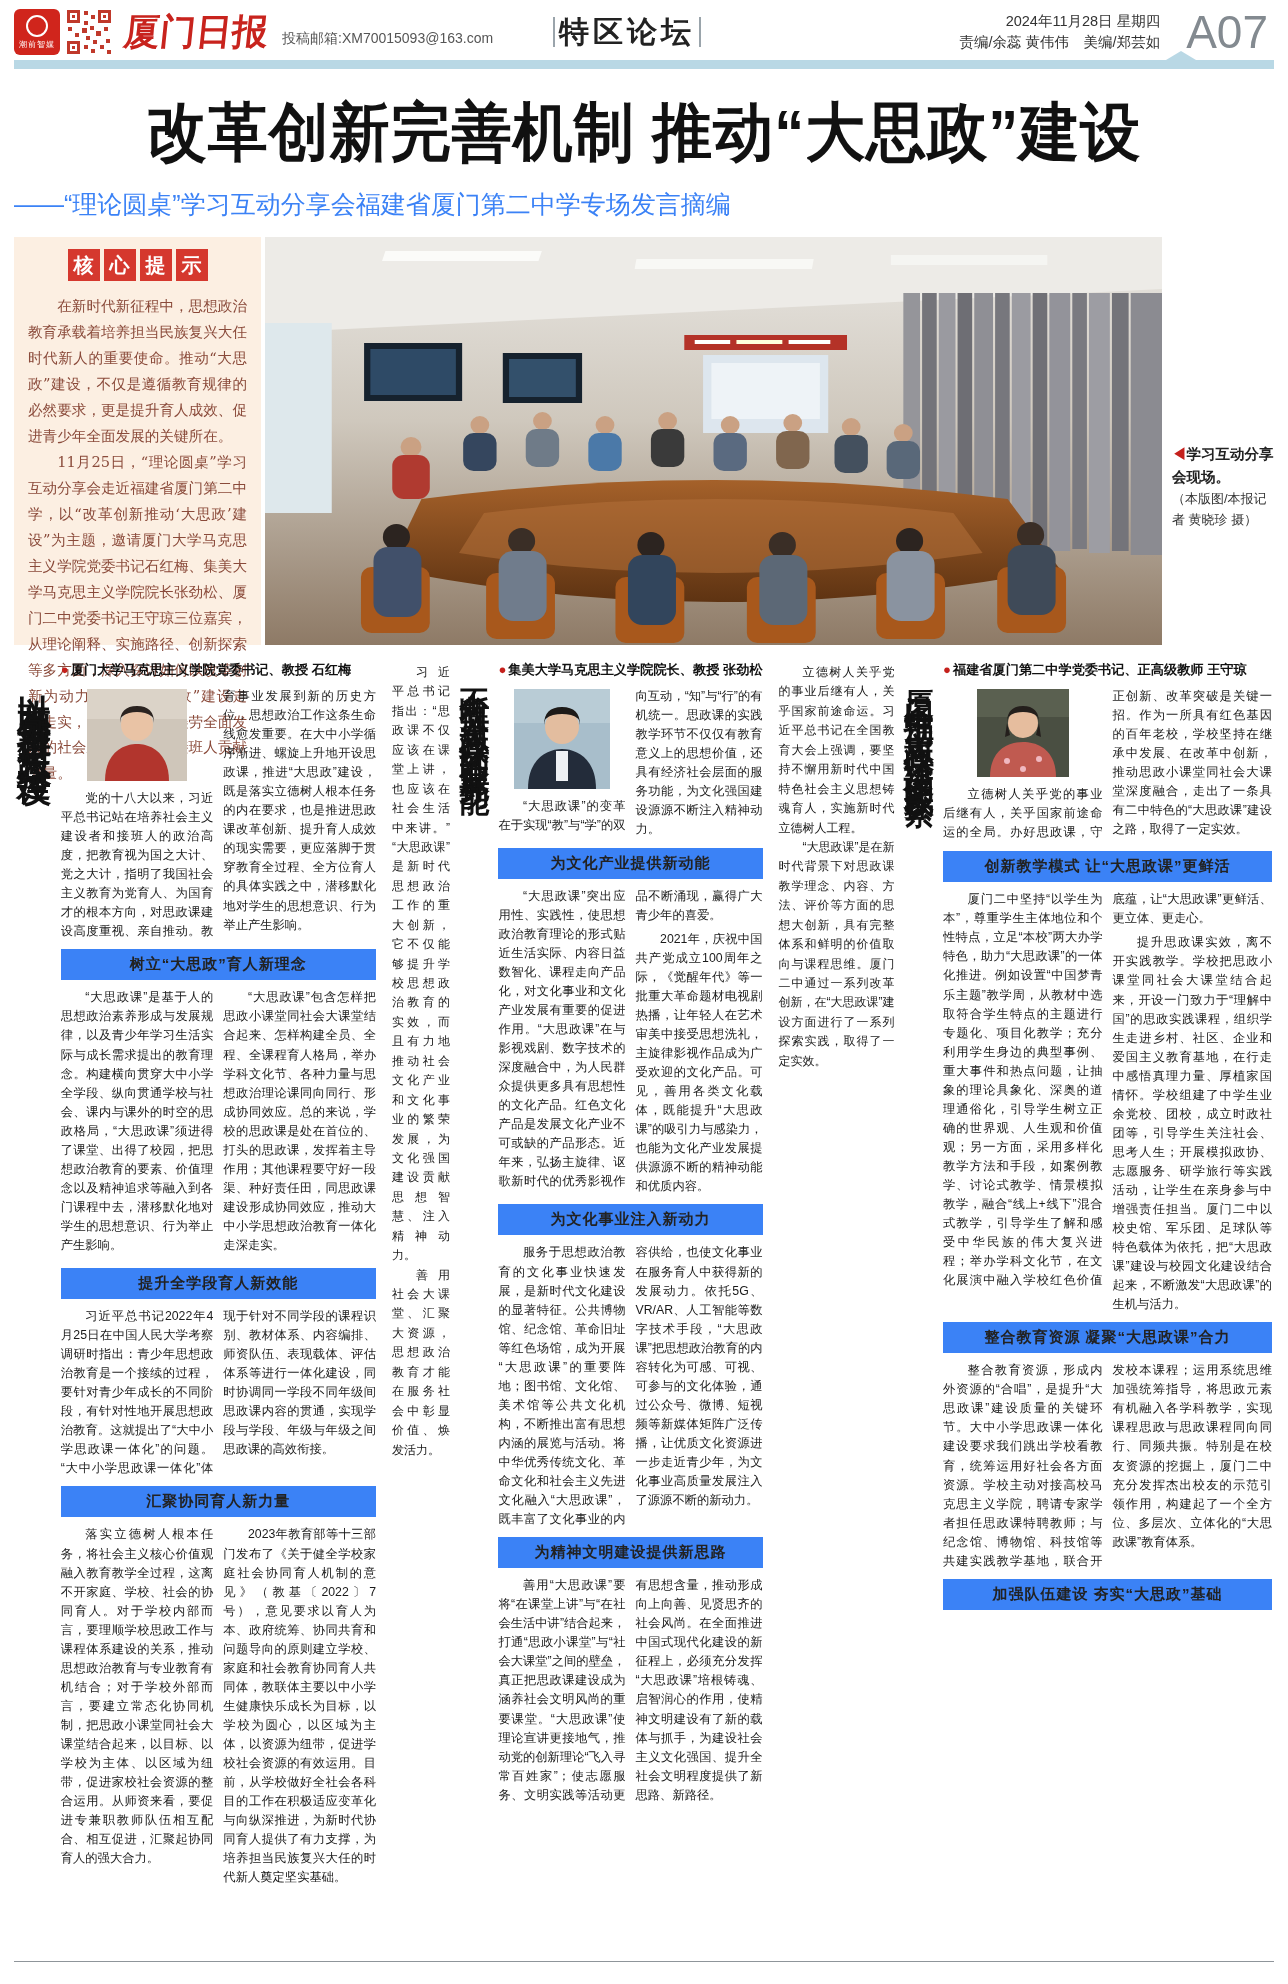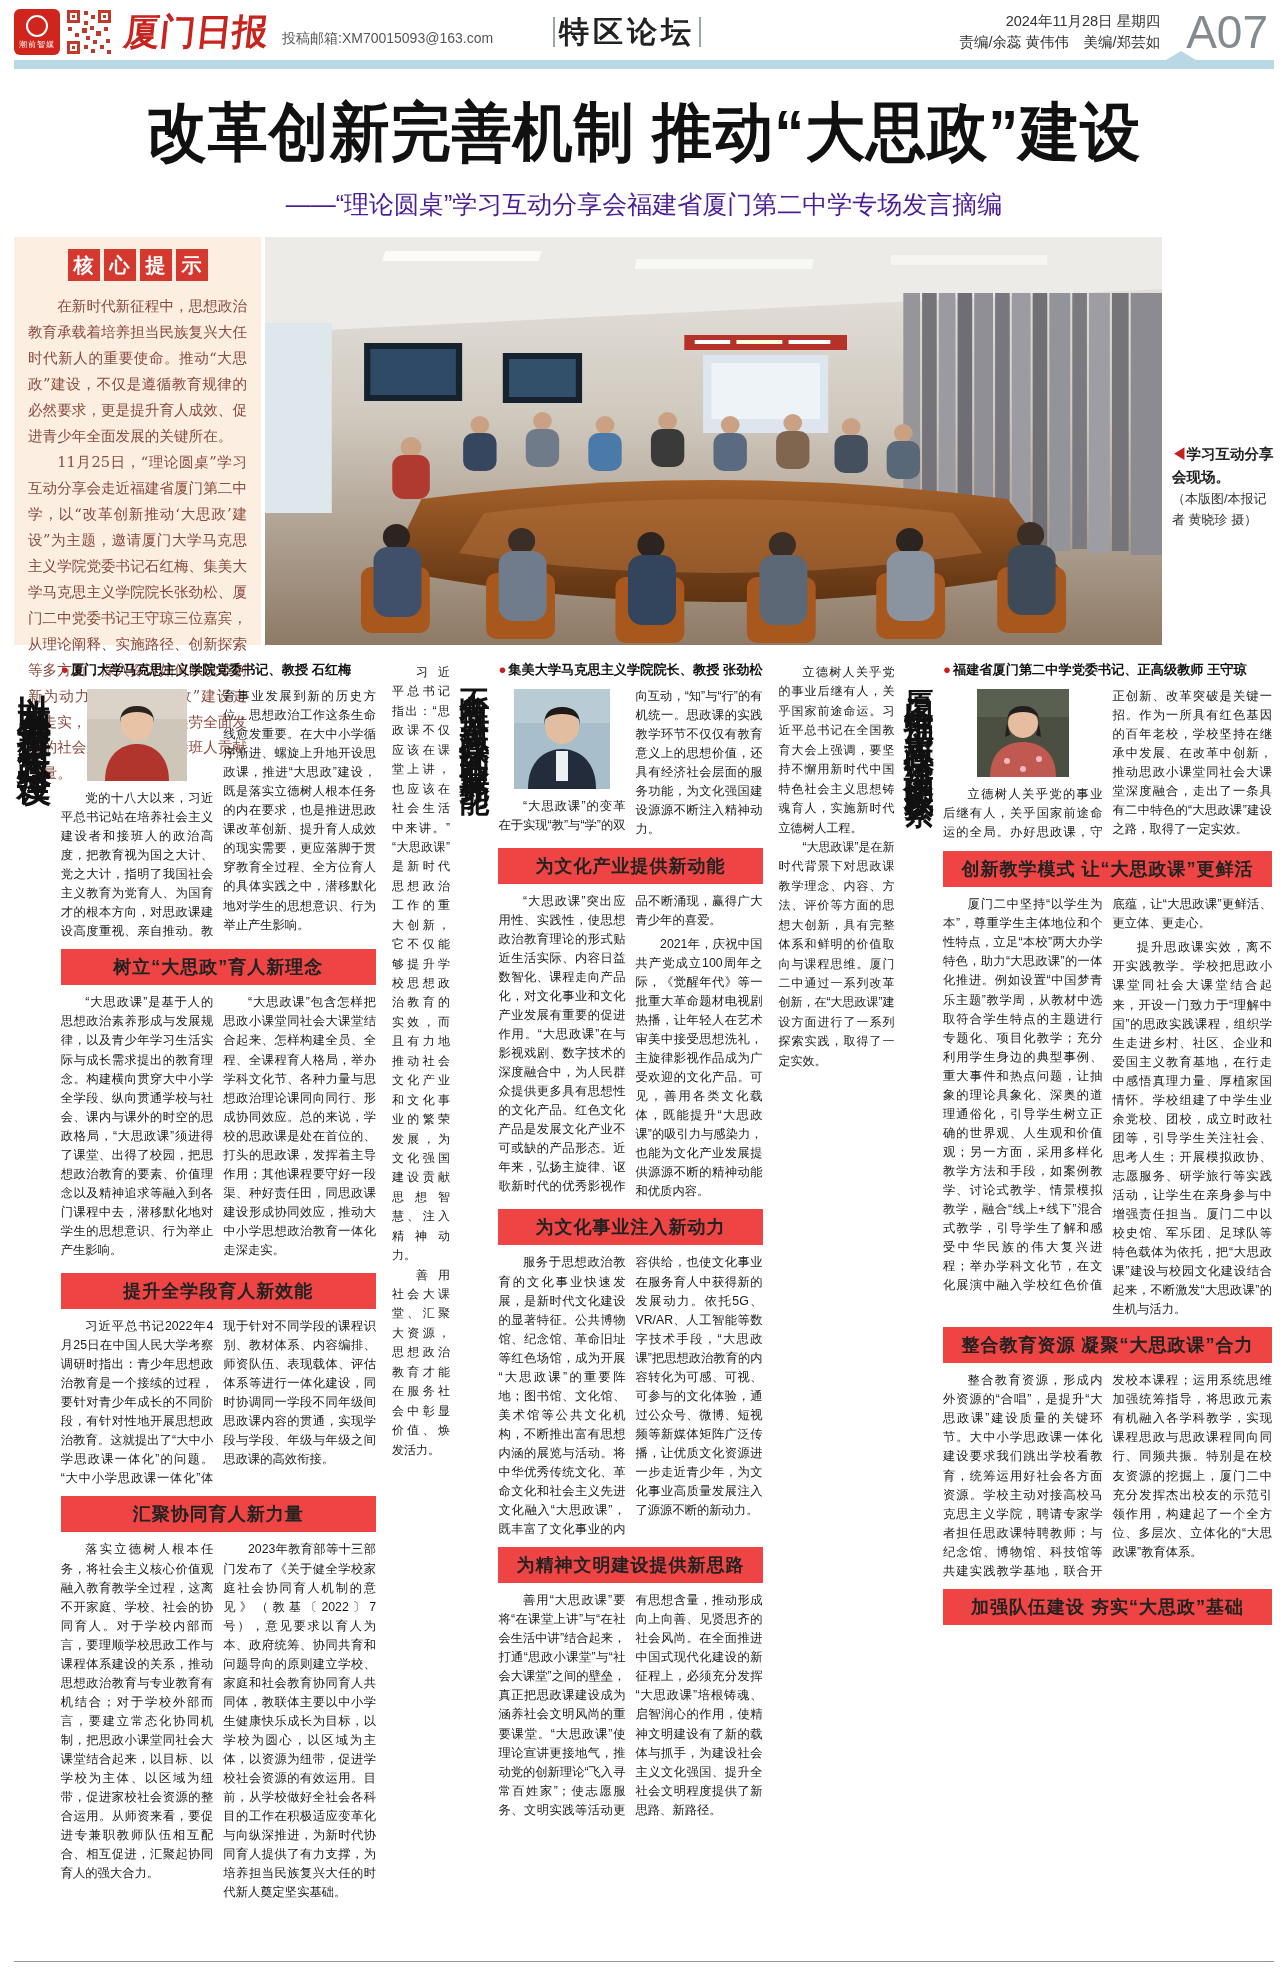--- a/index.html
+++ b/index.html
@@ -18,21 +18,21 @@
   .section-wrap { display:flex; align-items:center; gap:4px; margin-left:60px; }
   .vbar { width:2px; height:30px; background:#9aa4ab; }
   .section-name { font-size:30px; font-weight:900; letter-spacing:4px; color:#222; white-space:nowrap; }
   .date-block { margin-left:auto; text-align:right; font-size:14.5px; color:#333; line-height:1.45; white-space:nowrap; }
   .page-no { font-size:46px; color:#838a90; margin-left:26px; margin-right:6px; font-weight:500; }
   .blue-bar { position:relative; height:9px; background:#b9d8e5; margin-top:2px; }
   .blue-bar .notch { position:absolute; right:78px; top:-9px; width:0; height:0; border-left:15px solid transparent; border-right:15px solid transparent; border-bottom:9px solid #b9d8e5; }
 
   
   .headline { text-align:center; font-size:60px; font-weight:900; letter-spacing:1px; color:#111; margin-top:24px; transform:scaleY(1.06); }
-  .subtitle { text-align:center; font-size:25px; color:#4c1d95; margin-top:14px; font-weight:500; }
+  .subtitle { text-align:left; font-size:25px; color:#3b82f6; margin-top:14px; font-weight:500; }
 
   
   .lede { display:flex; margin-top:16px; height:408px; }
   .core-tips { flex:0 0 247px; background:#fcefe2; padding:8px 14px 10px; }
   .tips-label { display:flex; justify-content:center; gap:4px; margin:4px 0 12px; }
   .tips-label span { width:32px; height:32px; background:#d5382e; color:#fff; font-size:20px; font-weight:bold; display:flex; align-items:center; justify-content:center; }
   .core-tips p { font-family:"DejaVu Serif", serif; font-size:14.6px; line-height:1.78; color:#8a4a3a; text-indent:2em; text-align:justify; }
   .lede-photo { flex:1 1 auto; margin-left:4px; background:#cfc8bd; position:relative; overflow:hidden; }
   .lede-photo svg { display:block; width:100%; height:100%; }
   .photo-caption { flex:0 0 112px; padding:206px 0 0 10px; font-size:14.5px; line-height:1.6; color:#222; font-weight:600; }
@@ -49,21 +49,21 @@
   .sec1 .vtitle { font-size:34px; padding-top:6px; }
   .sec2 .vtitle, .sec3 .vtitle { font-size:30px; padding-top:4px; }
   .side-intro { flex:0 0 58px; padding-top:2px; }
   .sec3 .side-intro { flex:0 0 116px; }
   .side-intro p { font-size:12px; line-height:1.62; text-align:justify; text-indent:2em; color:#1a1a1a; }
   .sec-main { flex:1 1 auto; min-width:0; }
   .author-line { font-size:13.2px; font-weight:bold; color:#111; margin-bottom:8px; white-space:nowrap; overflow:hidden; }
   .author-line .bullet { color:#c5201c; margin-right:2px; }
   .sec-body { column-count:2; column-gap:10px; height:1282px; overflow:hidden; }
   .sec-body p { font-size:12.3px; line-height:1.55; text-align:justify; text-indent:2em; color:#1a1a1a; margin-bottom:5px; }
-  .subhead { column-span:all; background:#ef4444; color:#222; font-size:18px; font-weight:bold; text-align:center; padding:6px 2px; margin:8px 0 8px; letter-spacing:1px; }
+  .subhead { column-span:all; background:#3b82f6; color:#222; font-size:15px; font-weight:bold; text-align:center; padding:6px 2px; margin:8px 0 8px; letter-spacing:1px; }
   .portrait { margin:2px auto 8px; display:block; }
   .portrait svg { display:block; }
 
   .bottom-rule { position:absolute; left:14px; right:14px; bottom:22px; border-top:1.5px solid #8f959a; }
 </style>
 </head>
 <body>
 
 <div class="page">
 

